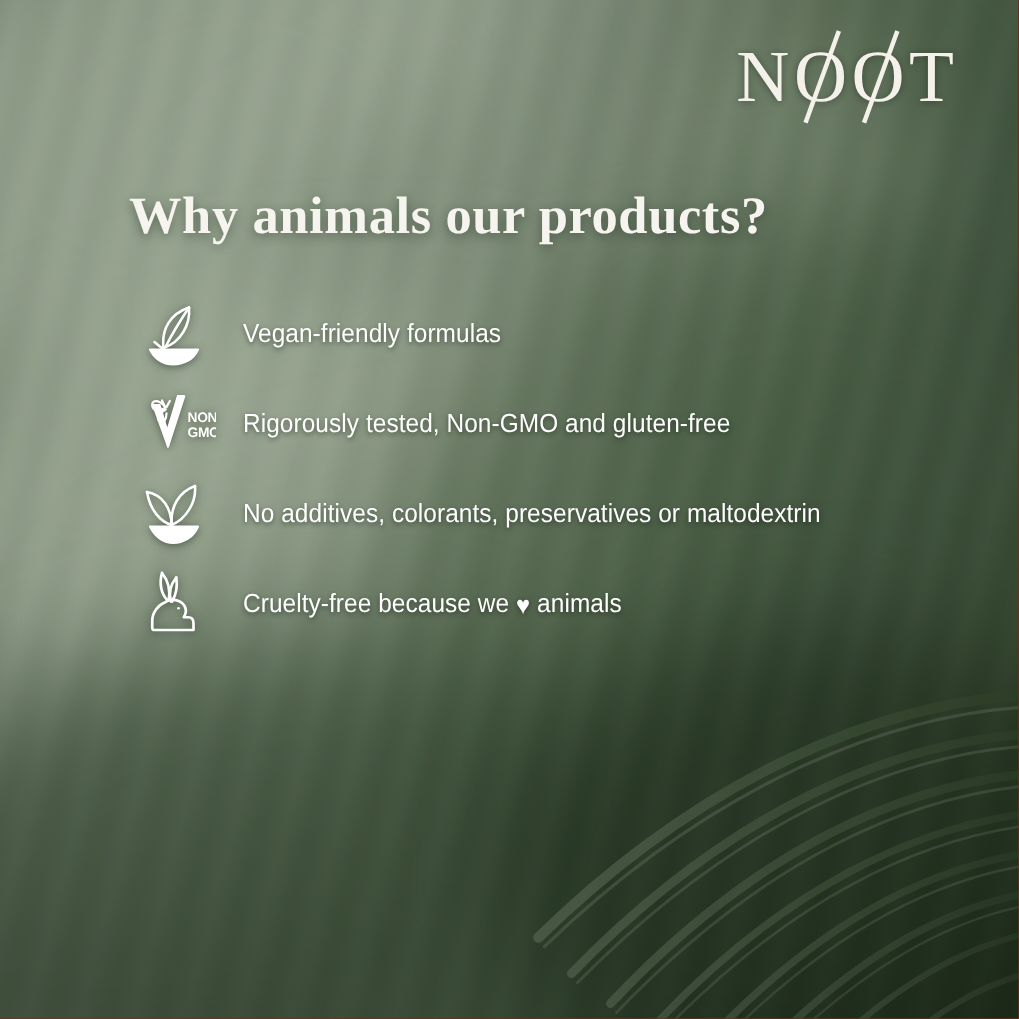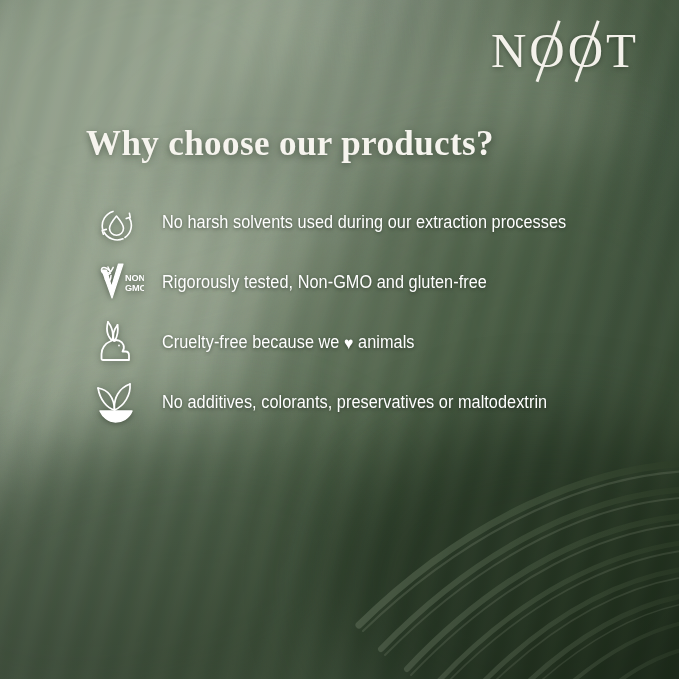--- a/index.html
+++ b/index.html
@@ -240,58 +240,72 @@
       <path d="M412 234 C 344 242, 280 282, 216 348" stroke-width="1.6"></path>
     </g>
   </svg>
 
   <div class="bg-vignette"></div>
 
   <div class="logo">
     <span>N</span><span class="slashed">O</span><span class="slashed">O</span><span>T</span>
   </div>
 
-  <div class="heading">Why choose our products?</div>
+  <div class="heading">Why animals our products?</div>
 
   <div class="features">
-
-
 
 
     <div class="feature-row">
       <span class="feature-icon">
-        <svg width="42" height="42" viewBox="0 0 42 42">
-          <g fill="none" stroke="#ffffff" stroke-width="1.6" stroke-linecap="round" stroke-linejoin="round">
-            <path d="M33.5 14 A 15 15 0 0 1 29 33.5"></path>
-            <path d="M27 34.8 A 15 15 0 0 1 8 28"></path>
-            <path d="M6.6 25 A 15 15 0 0 1 17 7.4"></path>
-            <path d="M34.2 13.2 L 30.2 14.6 M34.2 13.2 L 33.4 9.2"></path>
-            <path d="M6.2 26.4 L 10.3 25.4 M6.2 26.4 L 7.4 30.3"></path>
-            <path d="M20.5 12 C 15.5 18, 13.5 21.2, 13.5 24.3 A 7 7 0 0 0 27.5 24.3 C 27.5 21.2, 25.5 18, 20.5 12 Z"></path>
+        <svg width="40" height="44" viewBox="0 0 40 44">
+          <g fill="none" stroke="#ffffff" stroke-width="1.7" stroke-linecap="round" stroke-linejoin="round">
+            <path d="M30 3 C 18 7, 11.5 17, 13 30"></path>
+            <path d="M30 3 C 31 14, 25 26, 13 30"></path>
+            <path d="M30 3 C 24 12, 19 20, 14.5 29"></path>
           </g>
+          <path d="M4 31 C 10 31, 16 31, 36 31 C 33 38, 26 41, 19.5 41 C 12 41, 6.5 36.5, 4 31 Z" fill="#ffffff" stroke="#ffffff" stroke-width="1.4" stroke-linejoin="round"></path>
+          <path d="M13 31 L 7 26" fill="none" stroke="#ffffff" stroke-width="1.7" stroke-linecap="round"></path>
         </svg>
       </span>
-      <span class="feature-label">No harsh solvents used during our extraction processes</span>
+      <span class="feature-label">Vegan-friendly formulas</span>
     </div>
+
+
 
     <div class="feature-row">
       <span class="feature-icon">
         <svg width="48" height="46" viewBox="0 0 48 46">
           <path d="M6 10 L 16 38 L 27 4 L 22.5 4 L 15.5 27 L 10.5 10 Z" fill="#ffffff" stroke="#ffffff" stroke-width="1.2" stroke-linejoin="round"></path>
           <g fill="none" stroke="#ffffff" stroke-width="1.5" stroke-linecap="round" stroke-linejoin="round">
             <path d="M14 11 C 9.5 6, 5 6.5, 5.5 10.5 C 6 14, 10.5 14.5, 14 12"></path>
             <path d="M14.5 13 C 10 15.5, 8 19, 10.5 21 C 13 23, 15 19.5, 15 15.5"></path>
             <path d="M14.2 11.6 L 12 7"></path>
             <path d="M15 11.4 L 17.2 7.3"></path>
           </g>
           <text class="nongmo-text" x="29" y="21">NON</text>
           <text class="nongmo-text" x="29" y="31">GMO</text>
         </svg>
       </span>
       <span class="feature-label">Rigorously tested, Non-GMO and gluten-free</span>
+    </div>
+
+    <div class="feature-row">
+      <span class="feature-icon">
+        <svg width="42" height="46" viewBox="0 0 42 46">
+          <g fill="none" stroke="#ffffff" stroke-width="1.7" stroke-linecap="round" stroke-linejoin="round">
+            <path d="M2 8 C 4 20, 11 28, 18.5 30"></path>
+            <path d="M2 8 C 13 10, 18 19, 18.5 30"></path>
+            <path d="M34 4 C 23 8, 17.5 18, 18.5 30"></path>
+            <path d="M34 4 C 35 15, 28 26, 18.5 30"></path>
+          </g>
+          <path d="M4 31 C 10 31, 16 31, 36 31 C 33 38.5, 26 42, 19.5 42 C 12 42, 6.5 36.5, 4 31 Z" fill="#ffffff" stroke="#ffffff" stroke-width="1.4" stroke-linejoin="round"></path>
+        </svg>
+      </span>
+      <span class="feature-label">No additives, colorants, preservatives or maltodextrin</span>
     </div>
 
     <div class="feature-row">
       <span class="feature-icon">
         <svg width="44" height="48" viewBox="0 0 44 48">
           <g fill="none" stroke="#ffffff" stroke-width="1.8" stroke-linecap="round" stroke-linejoin="round">
             <path d="M12 4 C 10 11, 11.5 18, 15.5 22"></path>
             <path d="M12 4 C 16 9, 17.5 16, 16.5 22"></path>
             <path d="M21.5 7 C 17.5 12, 16.5 18, 18 23"></path>
             <path d="M21.5 7 C 22.5 13, 21 19, 18.8 23"></path>
@@ -299,29 +313,14 @@
                      L 29.5 33.5 C 32 33.5, 33 35, 33 37.5 L 33 42
                      L 7 42 C 6 42, 5.5 41.5, 5.5 40.5 L 5.5 36
                      C 5.5 30.5, 9 25.5, 14 23.5 Z"></path>
             <circle cx="23" cy="27.5" r="0.9" fill="#ffffff" stroke="none"></circle>
           </g>
         </svg>
       </span>
       <span class="feature-label"><span>Cruelty-free because we</span> <span class="heart">♥</span> <span>animals</span></span>
     </div>
 
-    <div class="feature-row">
-      <span class="feature-icon">
-        <svg width="42" height="46" viewBox="0 0 42 46">
-          <g fill="none" stroke="#ffffff" stroke-width="1.7" stroke-linecap="round" stroke-linejoin="round">
-            <path d="M2 8 C 4 20, 11 28, 18.5 30"></path>
-            <path d="M2 8 C 13 10, 18 19, 18.5 30"></path>
-            <path d="M34 4 C 23 8, 17.5 18, 18.5 30"></path>
-            <path d="M34 4 C 35 15, 28 26, 18.5 30"></path>
-          </g>
-          <path d="M4 31 C 10 31, 16 31, 36 31 C 33 38.5, 26 42, 19.5 42 C 12 42, 6.5 36.5, 4 31 Z" fill="#ffffff" stroke="#ffffff" stroke-width="1.4" stroke-linejoin="round"></path>
-        </svg>
-      </span>
-      <span class="feature-label">No additives, colorants, preservatives or maltodextrin</span>
-    </div>
-
   </div>
 </div>
 
 </body></html>

